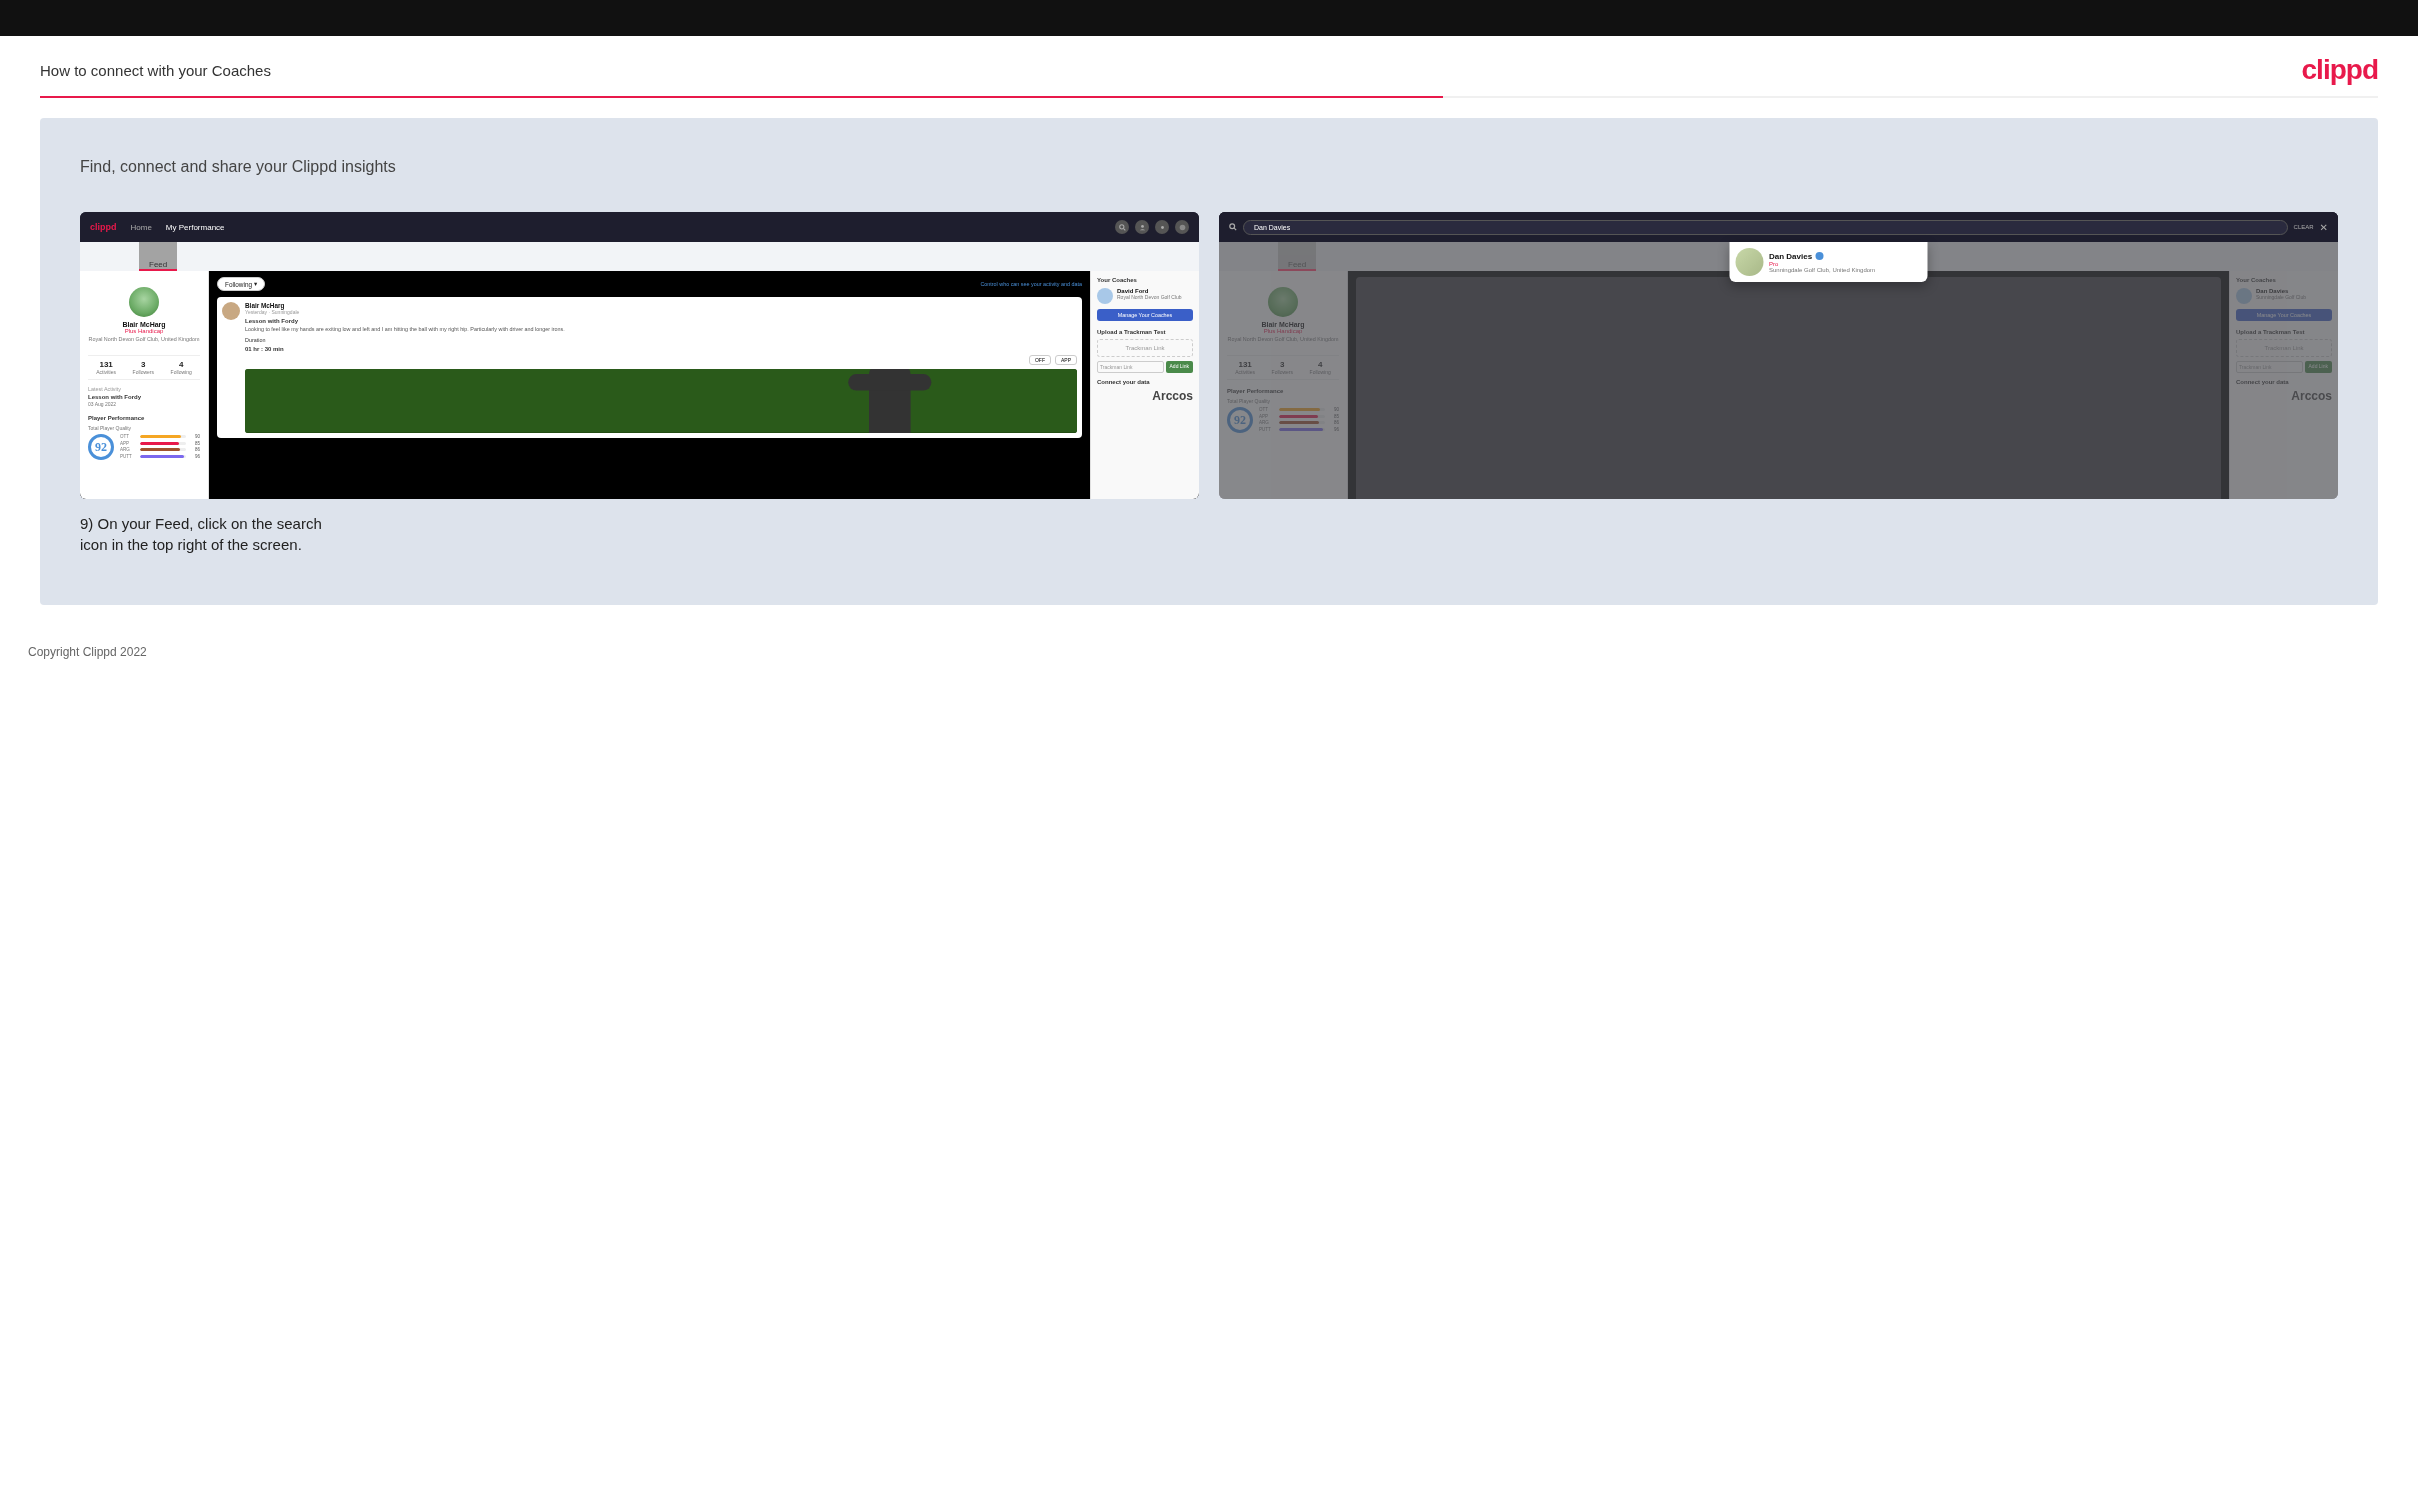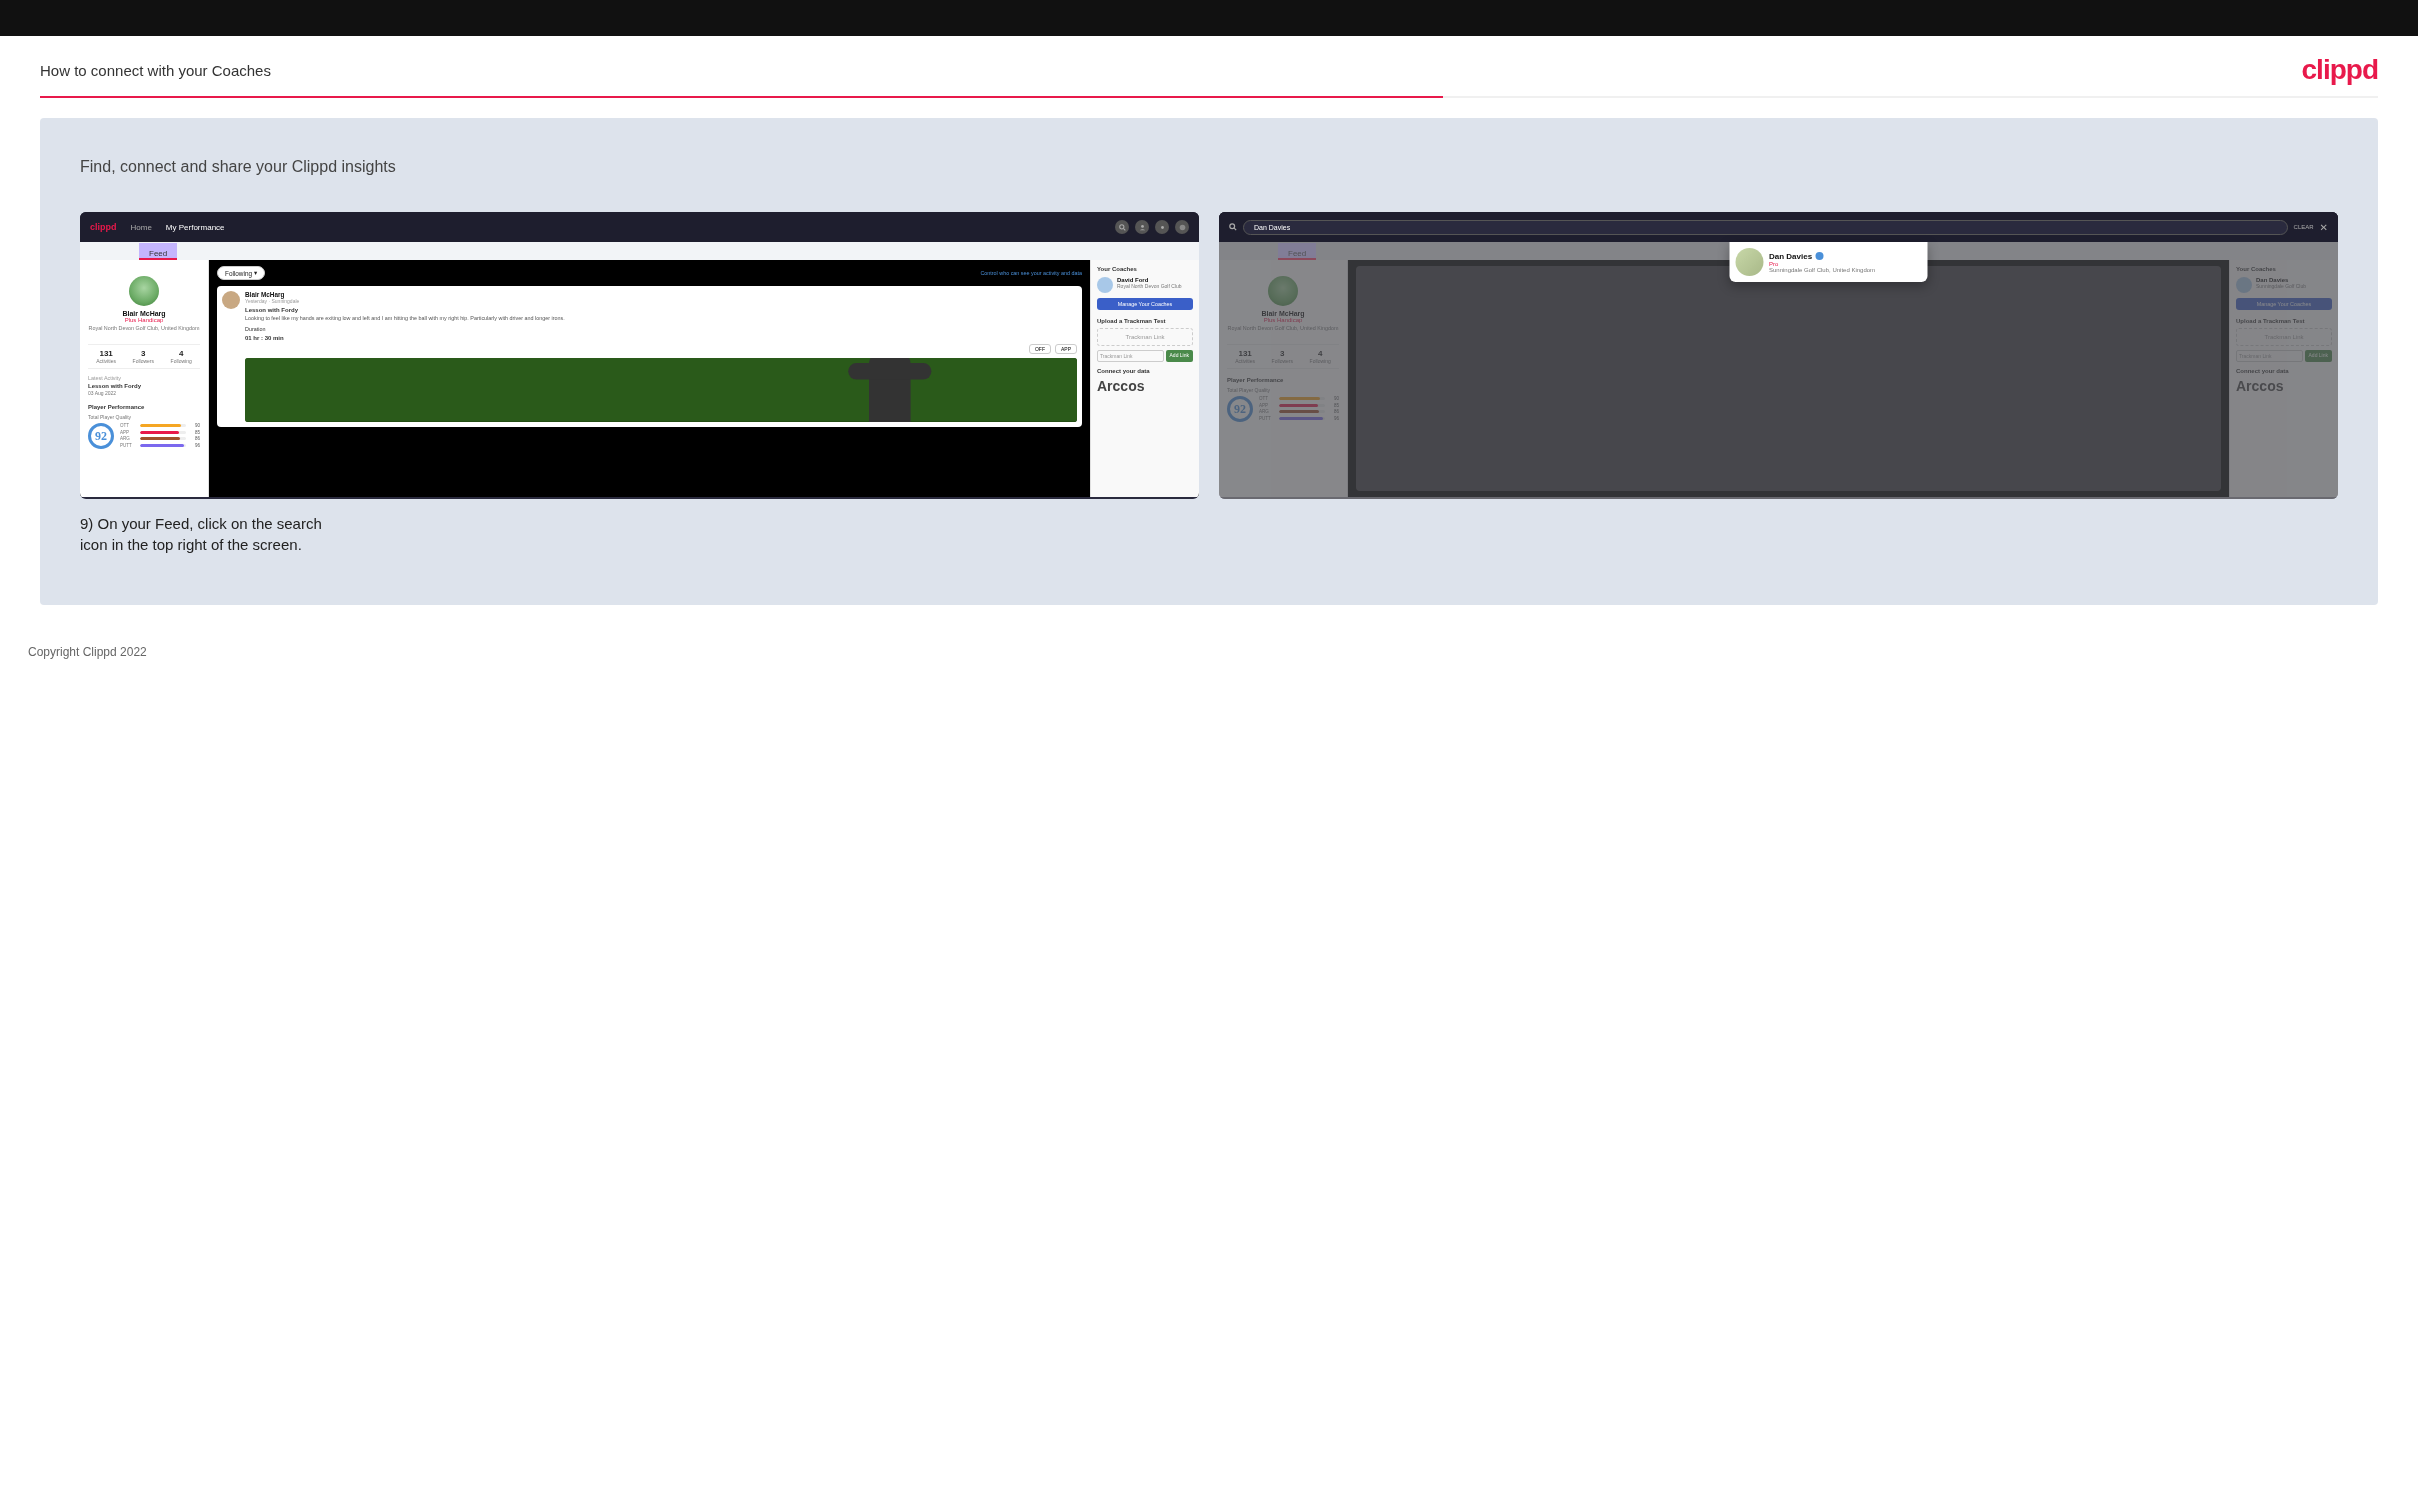--- a/index.html
+++ b/index.html
@@ -117,22 +117,22 @@
       height: 14px;
       border-radius: 50%;
       background: #555;
       display: flex;
       align-items: center;
       justify-content: center;
     }
 
     
     .sc-feed-tab {
-      background: #c4b5fd;
-      padding: 6px 10px 0 10px;
+      background: #a3a3a3;
+      padding: 18px 10px 0 10px;
       border-bottom: 2px solid #e8194b;
       font-size: 8px;
       color: #333;
       display: inline-block;
       margin: 0;
     }
 
     
     .sc-body {
       display: flex;
@@ -458,22 +458,22 @@
       font-size: 5px;
     }
     .sc-connect-title {
       font-size: 6px;
       font-weight: 700;
       color: #333;
       margin-top: 6px;
       margin-bottom: 4px;
     }
     .sc-arccos {
-      text-align: left;
-      font-size: 14px;
+      text-align: right;
+      font-size: 12px;
       font-weight: 700;
       color: #444;
     }
 
     
     .caption {
       margin-top: 14px;
       font-size: 15px;
       color: #222;
       line-height: 1.4;

